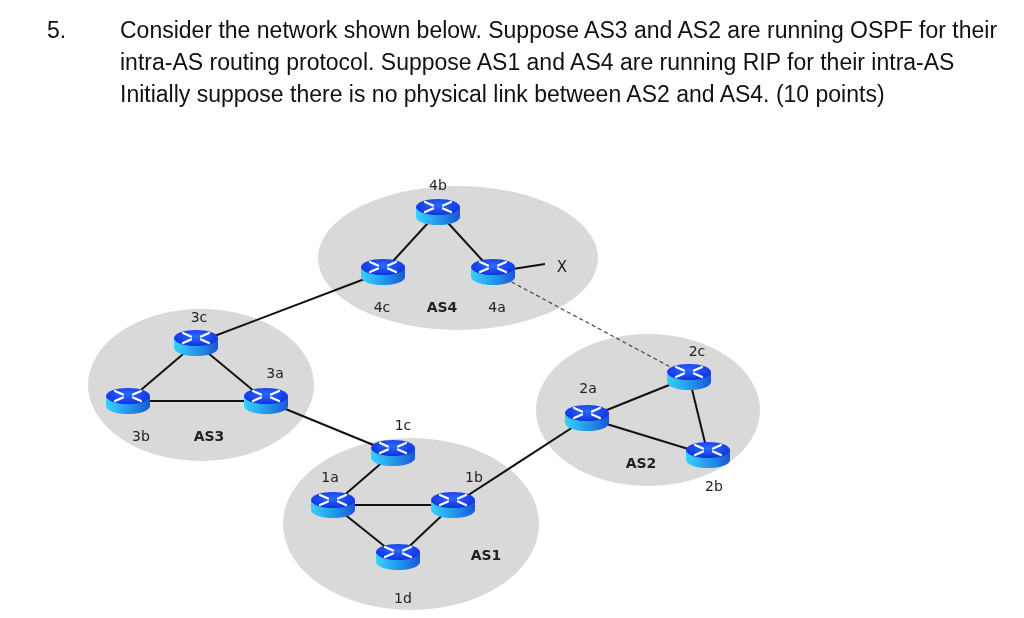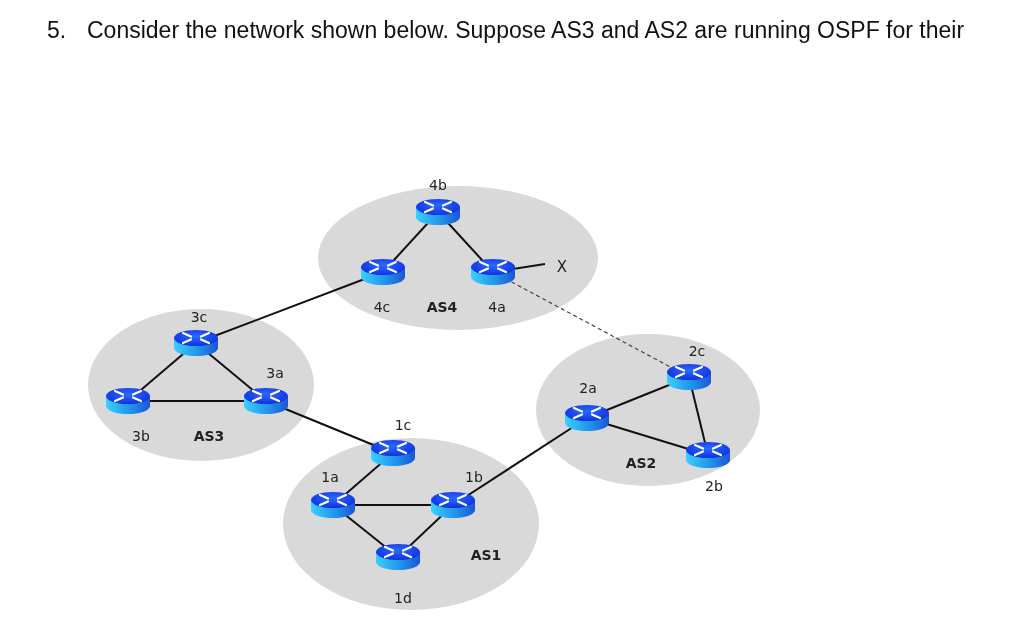--- a/index.html
+++ b/index.html
@@ -1,33 +1,35 @@
 <!DOCTYPE html>
 <html><head>
 <meta charset="utf-8">
 <style>
   html, body { margin: 0; padding: 0; background: #ffffff; }
   body { width: 1024px; height: 618px; position: relative; overflow: hidden;
          font-family: "Liberation Sans", "DejaVu Sans", sans-serif; color: #111; }
   .question { position: absolute; left: 47px; top: 14px; width: 960px; font-size: 23px; line-height: 32px; }
   .q-num { position: absolute; left: 0; top: 0; }
   .q-body { position: absolute; left: 40px; top: 0; width: 920px; }
-  .q-line { display: block; white-space: nowrap; }
+  .q-line { display: block; white-space: nowrap; margin-left: 33px; }
   svg#diagram { position: absolute; left: 0; top: 0; }
   .node-label { font-family: "DejaVu Sans", sans-serif; font-size: 14px; fill: #222; }
   .as-label { font-family: "DejaVu Sans", sans-serif; font-size: 14px; font-weight: bold; fill: #222; }
   .x-label { font-family: "DejaVu Sans", sans-serif; font-size: 15px; fill: #222; }
 </style>
 </head>
 <body>
 
 <div class="question">
   <span class="q-num">5.</span>
   <div class="q-body">
     <span class="q-line">Consider the network shown below. Suppose AS3 and AS2 are running OSPF for their</span>
+    <span class="q-line">intra-AS routing protocol. Suppose AS1 and AS4 are running RIP for their intra-AS</span>
+    <span class="q-line">Initially suppose there is no physical link between AS2 and AS4. (10 points)</span>
   </div>
 </div>
 
 <svg id="diagram" width="1024" height="618" viewBox="0 0 1024 618">
   <defs>
     <linearGradient id="sideGrad" x1="0" y1="0" x2="1" y2="0">
       <stop offset="0" stop-color="#39d0ff"></stop>
       <stop offset="0.6" stop-color="#1f8fe8"></stop>
       <stop offset="1" stop-color="#1a55d8"></stop>
     </linearGradient>

